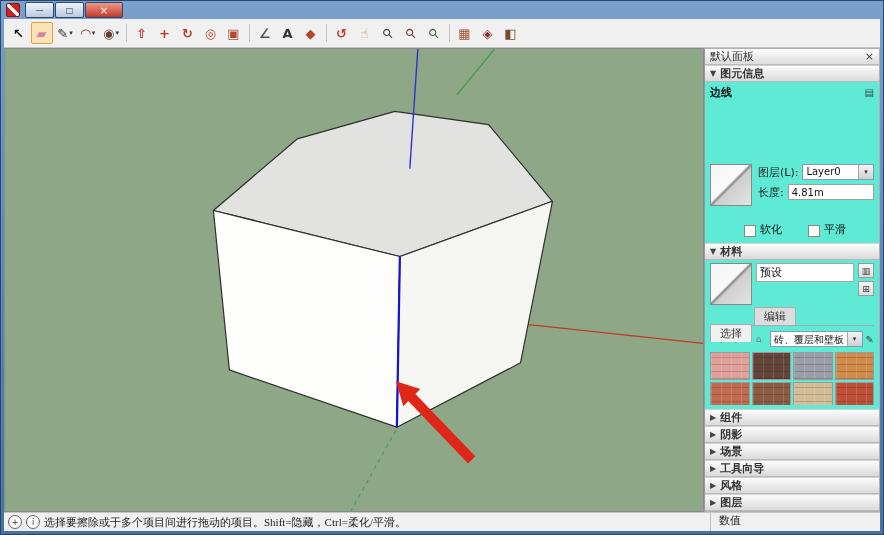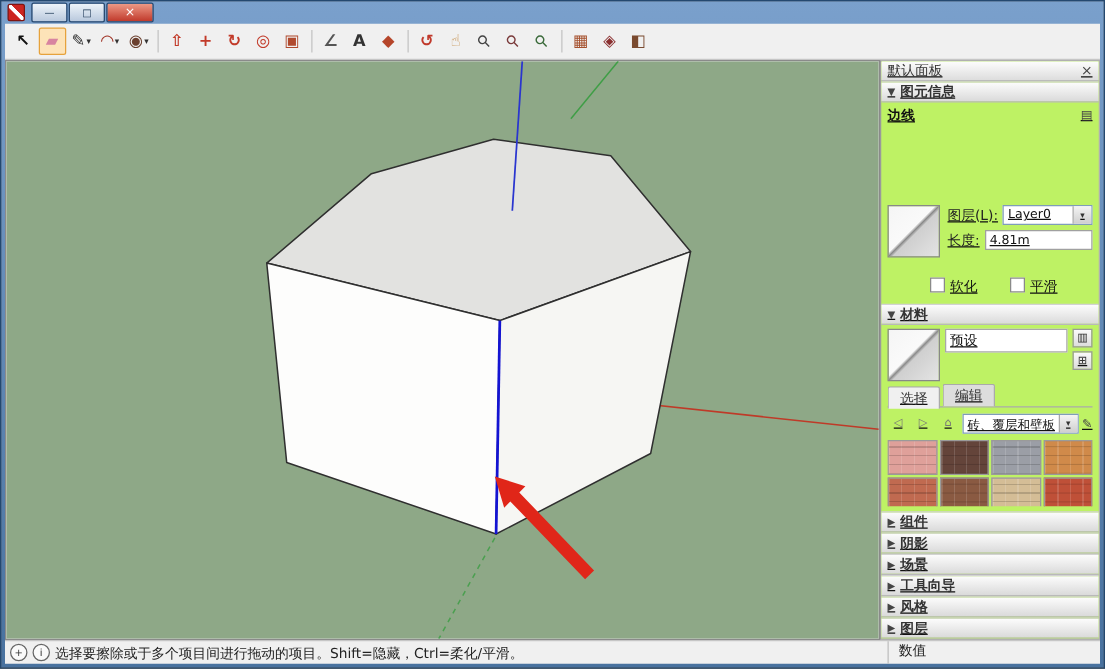--- a/index.html
+++ b/index.html
@@ -31,22 +31,22 @@
   .tbtn.active{background:#fde3b8;border-color:#e6a23c;}
   .tbtn.sep{min-width:1px;width:1px;height:18px;padding:0;margin:0 3px;background:#c2c2c2;border:none;border-radius:0;}
   .tb-glyph{font-size:13px;line-height:1;font-weight:bold;}
   .tb-dd{font-size:7px;color:#333;margin-left:1px;}
   [data-name="zoom-icon"],[data-name="zoom-window-icon"],[data-name="zoom-extents-icon"]{display:inline-block;transform:rotate(-45deg);}
   
   .content{flex:1;display:flex;min-height:0;background:#f0f0f0;}
   .viewport{position:relative;flex:1;min-width:0;border:1px solid #8a8a8a;box-sizing:border-box;}
   .viewport svg{display:block;width:100%;height:100%;}
   
-  .panel{width:176px;flex:none;background:#bef264;display:flex;flex-direction:column;
-    border:1px solid #b0b0b0;border-left:1px solid #9a9a9a;box-sizing:border-box;overflow:hidden;text-decoration:underline;}
+  .panel{width:176px;flex:none;background:#5eead4;display:flex;flex-direction:column;
+    border:1px solid #b0b0b0;border-left:1px solid #9a9a9a;box-sizing:border-box;overflow:hidden;}
   .panel-title{height:16px;background:linear-gradient(#fdfdfd,#dddddd);border-bottom:1px solid #bbb;
     display:flex;align-items:center;padding:0 5px;color:#333;}
   .pt-text{flex:1;}
   .pt-close{color:#444;font-size:11px;}
   .sec-header{height:15px;background:linear-gradient(#fcfcfc,#dadada);border-top:1px solid #d2d2d2;
     border-bottom:1px solid #b9b9b9;display:flex;align-items:center;gap:4px;padding:0 5px;
     font-weight:bold;color:#333;flex:none;}
   .sec-arrow{font-size:8px;color:#444;}
   .mini-ic{font-size:10px;color:#444;}
   
@@ -60,49 +60,49 @@
   .frow{display:flex;align-items:center;gap:4px;justify-content:flex-end;}
   .flabel{color:#222;white-space:nowrap;}
   .combo{display:flex;border:1px solid #7f9db9;background:#fff;height:16px;width:88px;box-sizing:border-box;align-items:stretch;}
   .combo.grow{flex:1;width:auto;min-width:0;}
   .cval{flex:1;padding:1px 3px;white-space:nowrap;overflow:hidden;font-size:10px;}
   .carr{width:14px;background:linear-gradient(#f4f4f4,#cfcfcf);border-left:1px solid #a8a8a8;
     display:flex;align-items:center;justify-content:center;font-size:7px;color:#333;}
   .tbox{border:1px solid #a0a0a0;background:#fff;height:16px;width:88px;box-sizing:border-box;
     display:flex;align-items:center;padding:0 3px;font-size:10px;}
   .checks{display:flex;gap:26px;padding-left:34px;}
-  .cbrow{display:flex;align-items:flex-start;gap:4px;}
+  .cbrow{display:flex;align-items:flex-end;gap:4px;}
   .cb{width:10px;height:10px;border:1px solid #8a8a8a;background:#fff;flex:none;}
   
   .mat-body{padding:3px 5px 4px;display:flex;flex-direction:column;gap:3px;min-height:0;}
   .mat-top{display:flex;gap:4px;align-items:flex-start;}
   .mat-name{flex:1;height:17px;border:1px solid #a8a8a8;background:#fff;display:flex;align-items:center;
     padding:0 3px;min-width:0;}
   .mini-col{display:flex;flex-direction:column;gap:3px;flex:none;}
   .mini-btn{width:16px;height:15px;border:1px solid #999;background:linear-gradient(#fafafa,#dcdcdc);
     display:flex;align-items:center;justify-content:center;font-size:9px;color:#333;box-sizing:border-box;}
   .tabs{display:flex;height:16px;border-bottom:1px solid #aaa;margin-top:1px;align-items:flex-end;}
   .tab{padding:1px 9px;border:1px solid #aaa;border-bottom:none;background:#ddd;
     border-radius:2px 2px 0 0;margin-right:2px;color:#333;position:relative;}
-  .tab.active{background:#f0f0f0;top:2px;}
+  .tab.active{background:#f0f0f0;top:17px;}
   .mat-nav{display:flex;align-items:center;gap:3px;margin-top:2px;}
   .nav-btn{width:15px;height:14px;display:flex;align-items:center;justify-content:center;
     font-size:9px;color:#777;border:1px solid transparent;}
   .swatch-grid{display:grid;grid-template-columns:repeat(4,1fr);gap:2px;height:128px;overflow:hidden;margin-top:2px;}
   .swatch{height:28px;border:1px solid #9a9a9a;box-sizing:border-box;
     background-image:repeating-linear-gradient(0deg,rgba(0,0,0,0.16) 0 1px,transparent 1px 7px),
                      repeating-linear-gradient(90deg,rgba(255,255,255,0.14) 0 1px,transparent 1px 10px);}
   .collapsed-list{display:flex;flex-direction:column;}
   .filler{flex:1;}
   
   .statusbar{height:18px;background:#f0f0f0;border-top:1px solid #c6c6c6;display:flex;align-items:center;
     padding:0 0 0 4px;gap:4px;}
   .sb-icon{width:12px;height:12px;border:1px solid #666;border-radius:50%;background:#fafafa;
     display:flex;align-items:center;justify-content:center;font-size:8px;color:#333;flex:none;}
-  .sb-hint{flex:1;color:#222;white-space:nowrap;overflow:hidden;}
+  .sb-hint{flex:1;color:#222;white-space:nowrap;overflow:hidden;font-family:Liberation Serif, serif;}
   .sb-right{width:170px;flex:none;border-left:1px solid #bdbdbd;height:100%;display:flex;
     gap:8px;padding-left:8px;box-sizing:border-box;color:#222;}
   .sb-mval{flex:1;}
 </style>
 </head>
 <body>
 
 <div class="window" data-name="sketchup-window">
 
   <div class="titlebar" data-name="title-bar">

